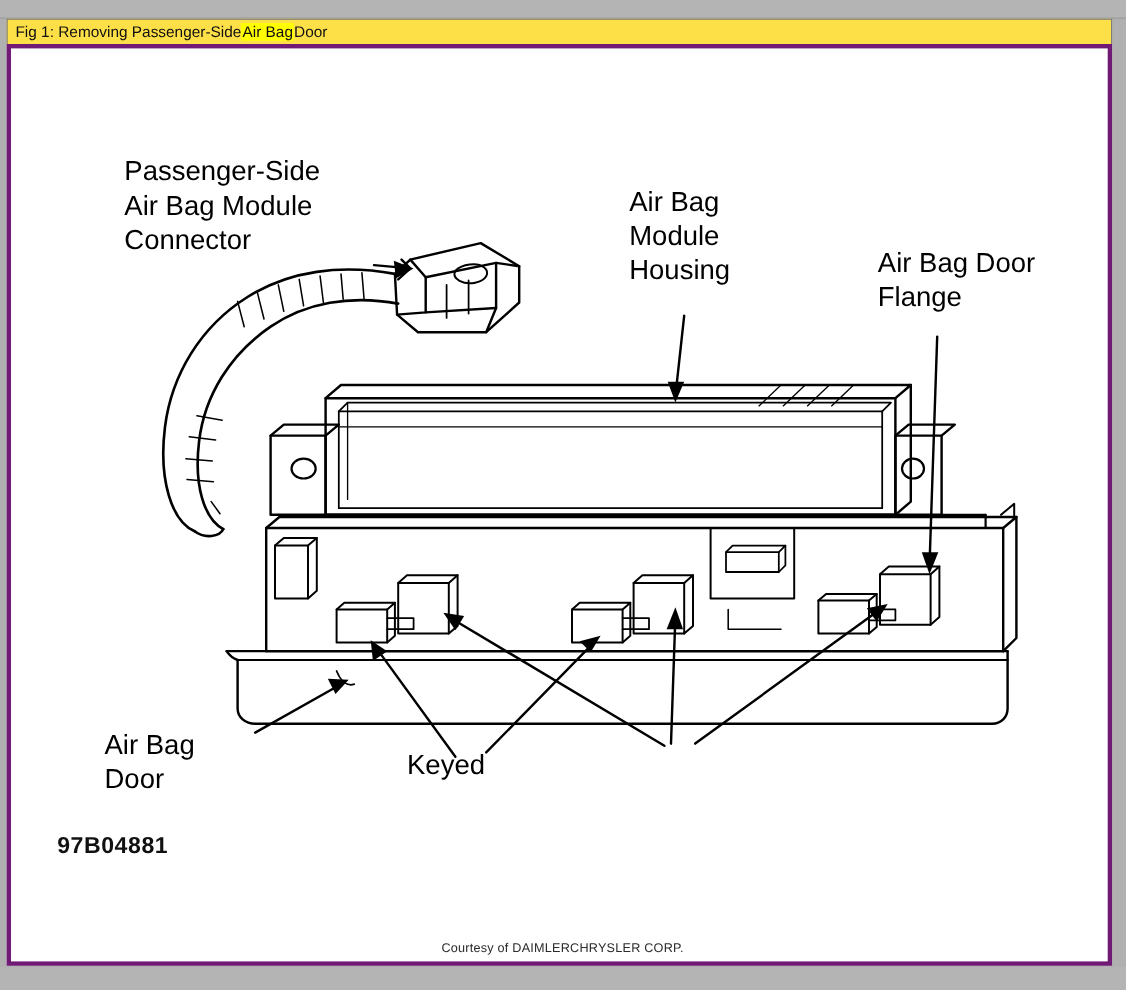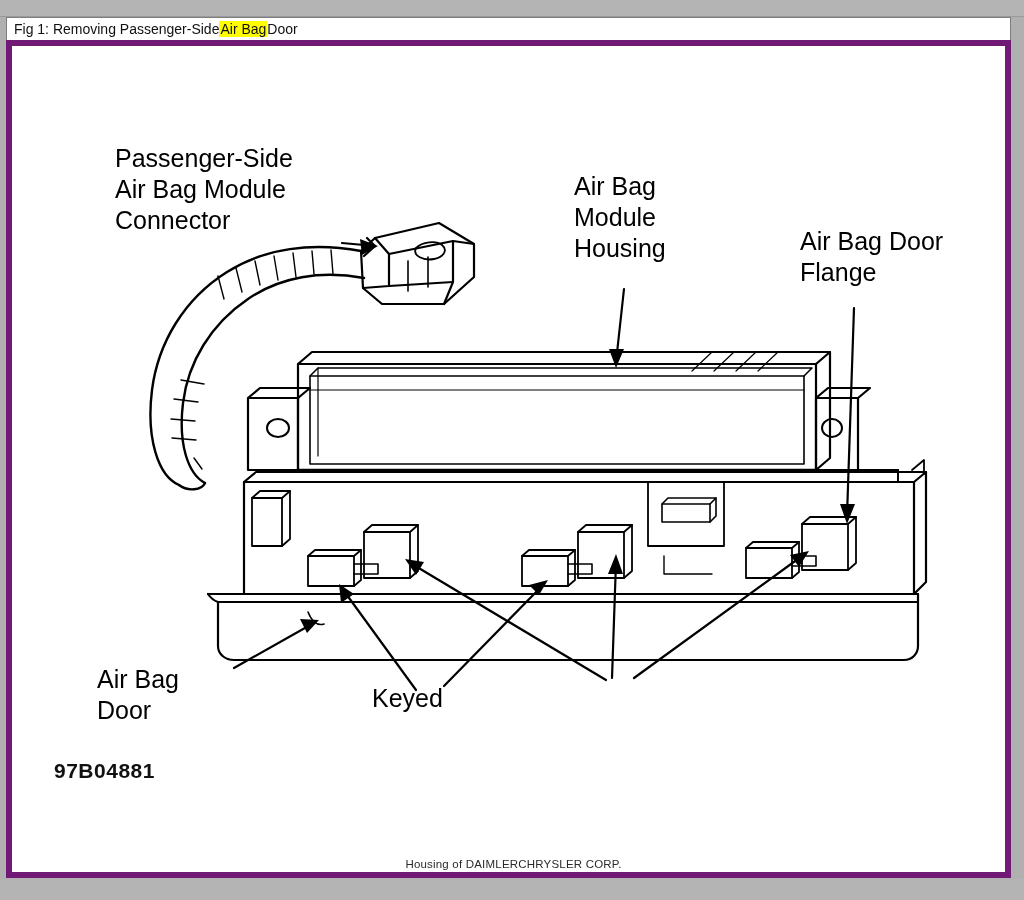--- a/index.html
+++ b/index.html
@@ -25,42 +25,42 @@
     left: 0; top: 0;
     width: 1024px; height: 16px;
     background: #b4b4b4;
     border-bottom: 1px solid #9a9a9a;
   }
   
   .caption-bar {
     position: absolute;
     left: 6px; top: 17px;
     width: 1005px; height: 23px;
-    background: #ffffff;
+    background: #fde047;
     border: 1px solid #7d7d7d;
     border-bottom: none;
     box-sizing: border-box;
     display: flex;
     align-items: center;
     padding-left: 7px;
     font-size: 14px;
     color: #111;
     white-space: nowrap;
   }
   .caption-bar .hl {
     background: #ffff00;
     padding: 0 1px;
   }
   
   .canvas {
     position: absolute;
     left: 6px; top: 40px;
     width: 1005px; height: 838px;
     background: #ffffff;
-    border: 6px solid #701a75;
+    border: 4px solid #701a75;
     box-sizing: border-box;
     overflow: hidden;
   }
   .drawing {
     position: absolute;
     left: 0; top: 0;
     width: 1003px;
     height: 836px;
   }
   .courtesy {
@@ -275,17 +275,17 @@
     <div class="lbl" id="lbl-housing">Air Bag
 Module
 Housing</div>
     <div class="lbl" id="lbl-flange">Air Bag Door
 Flange</div>
     <div class="lbl" id="lbl-door">Air Bag
 Door</div>
     <div class="lbl" id="lbl-tabs">Keyed</div>
 
     <div class="partnum">97B04881</div>
-    <div class="courtesy">Housing of DAIMLERCHRYSLER CORP.</div>
+    <div class="courtesy">Courtesy of DAIMLERCHRYSLER CORP.</div>
   </div>
 
   <div class="bottom-strip"></div>
 </div>
 
 </body></html>

